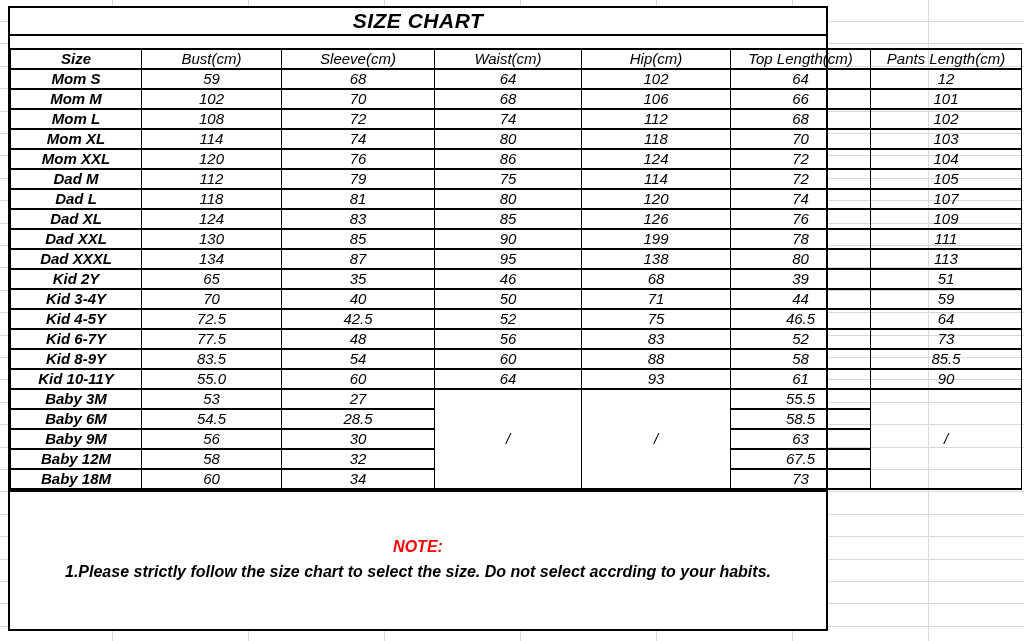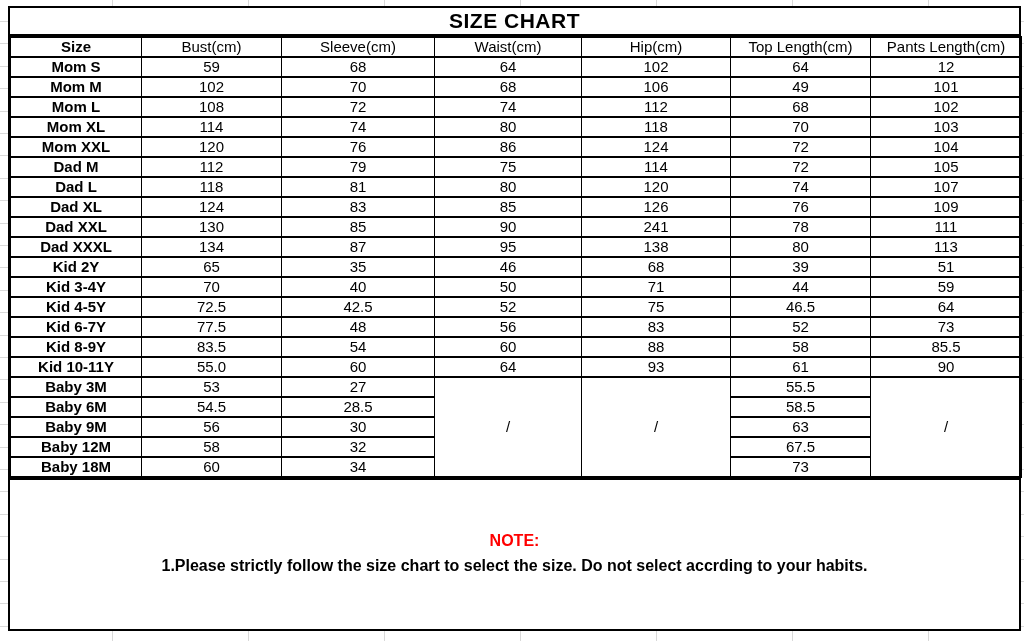--- a/index.html
+++ b/index.html
@@ -8,31 +8,31 @@
     width:1024px; height:641px; position:relative; overflow:hidden;
     background-color:#ffffff;
     
     background-image:
       repeating-linear-gradient(to right, transparent 0px, transparent 112px, #d9d9d9 112px, #d9d9d9 113px, transparent 113px, transparent 136px),
       repeating-linear-gradient(to bottom, transparent 0px, transparent 21px, #d9d9d9 21px, #d9d9d9 22px, transparent 22px, transparent 22.4px);
     font-family:"Liberation Sans", sans-serif;
     color:#000;
   }
   .sheet {
-    position:absolute; left:8px; top:6px; width:1013px; height:625px;
+    position:absolute; left:8px; top:6px; width:820px; height:625px;
     background:#ffffff; border:2px solid #000;
-    display:flex; flex-direction:column;
+    display:flex; flex-direction:column;font-style:italic;
   }
   .title-row {
     height:28px; flex:0 0 28px; border-bottom:2px solid #000;
     display:flex; align-items:center; justify-content:center;
     font-size:21px; font-weight:bold; letter-spacing:0.5px;
   }
   table.size-table {
-    border-collapse:collapse; width:100%; table-layout:fixed;
+    border-collapse:collapse; width:100%; table-layout:fixed;margin-top:12px;
   }
   table.size-table th, table.size-table td {
     border-left:1px solid #000; border-right:1px solid #000;
     border-top:2px solid #000; border-bottom:2px solid #000;
     height:20px; padding:0 2px; text-align:center; vertical-align:middle;
     font-size:15px; font-weight:normal; line-height:1.1;
     overflow:hidden; white-space:nowrap;
   }
   table.size-table th:first-child, table.size-table td.rowlabel {
     font-weight:bold;
@@ -81,21 +81,21 @@
           <td>102</td>
           <td>64</td>
           <td>12</td>
         </tr>
         <tr>
           <td class="rowlabel">Mom M</td>
           <td>102</td>
           <td>70</td>
           <td>68</td>
           <td>106</td>
-          <td>49</td>
+          <td>66</td>
           <td>101</td>
         </tr>
         <tr>
           <td class="rowlabel">Mom L</td>
           <td>108</td>
           <td>72</td>
           <td>74</td>
           <td>112</td>
           <td>68</td>
           <td>102</td>
@@ -143,21 +143,21 @@
           <td>85</td>
           <td>126</td>
           <td>76</td>
           <td>109</td>
         </tr>
         <tr>
           <td class="rowlabel">Dad XXL</td>
           <td>130</td>
           <td>85</td>
           <td>90</td>
-          <td>241</td>
+          <td>199</td>
           <td>78</td>
           <td>111</td>
         </tr>
         <tr>
           <td class="rowlabel">Dad XXXL</td>
           <td>134</td>
           <td>87</td>
           <td>95</td>
           <td>138</td>
           <td>80</td>

